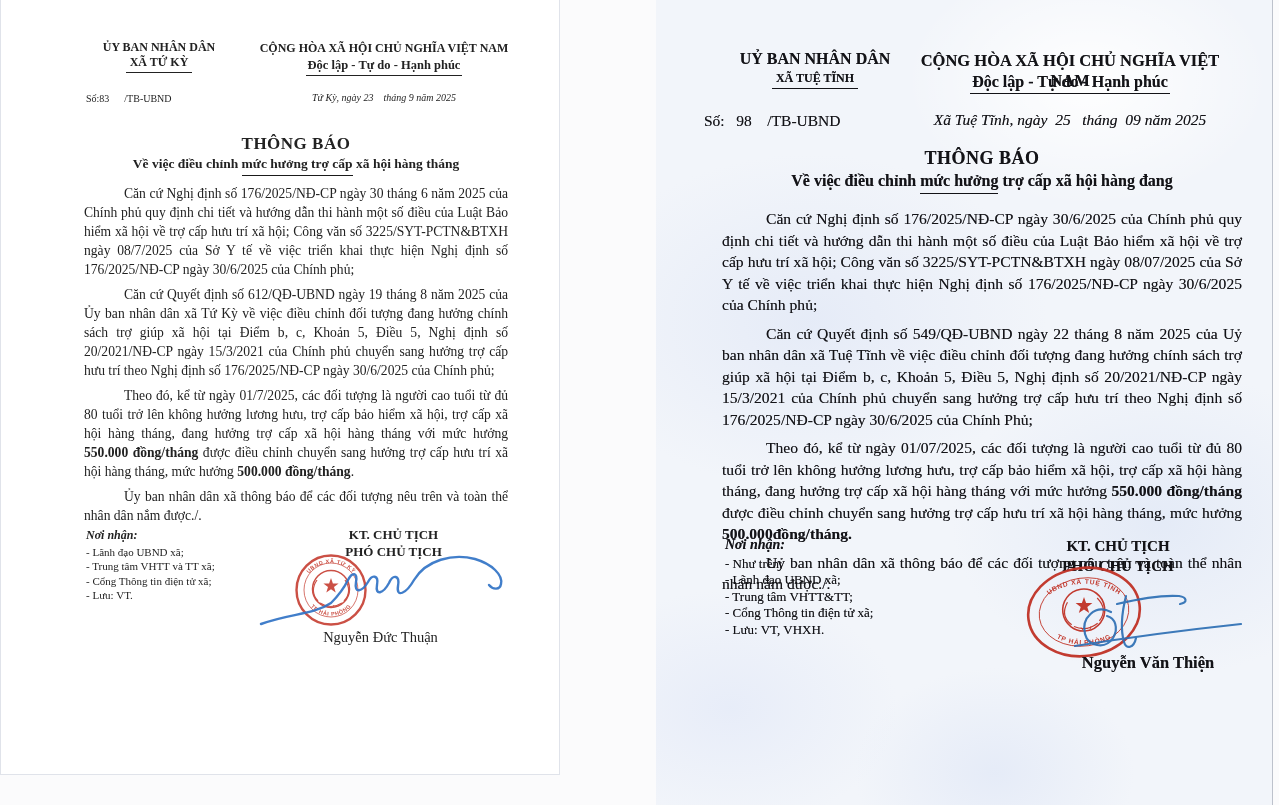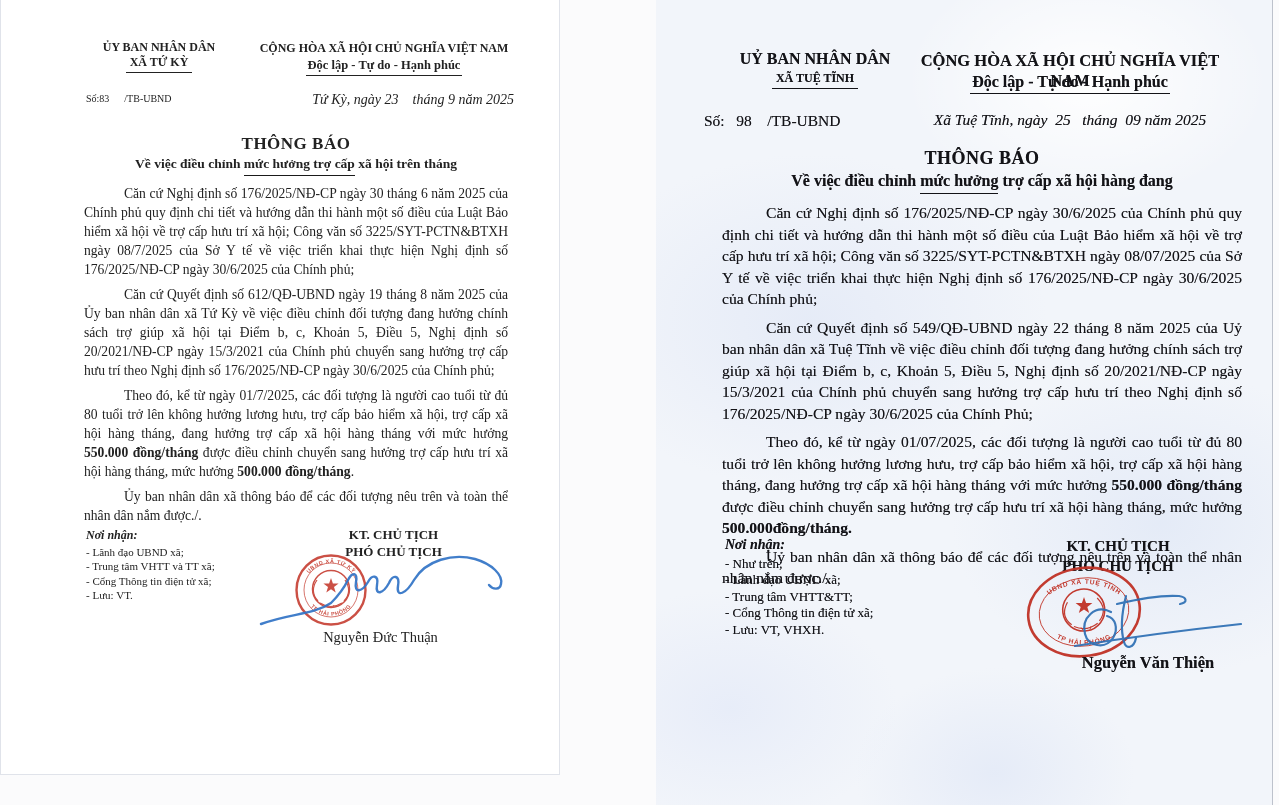--- a/index.html
+++ b/index.html
@@ -21,21 +21,21 @@
     border:1px solid #e0e3ea;
     border-top:none;
   }
   #page-left .org1{left:58px;top:40px;width:200px;font-size:12px;font-weight:bold;}
   #page-left .org2{left:58px;top:55px;width:200px;font-size:12px;font-weight:bold;}
   #page-left .org2 span{display:inline-block;border-bottom:1px solid #222;padding:0 4px 2px;}
   #page-left .motto1{left:253px;top:41px;width:260px;font-size:12px;font-weight:bold;}
   #page-left .motto2{left:253px;top:58px;width:260px;font-size:12.5px;font-weight:bold;}
   #page-left .motto2 span{display:inline-block;border-bottom:1px solid #222;padding:0 2px 2px;}
   #page-left .docnum{left:85px;top:93px;font-size:10px;}
-  #page-left .dateline{left:253px;top:92px;width:260px;font-size:14px;font-style:italic;text-align:right;}
+  #page-left .dateline{left:253px;top:92px;width:260px;font-size:10px;font-style:italic;}
   #page-left .titleblk{left:83px;top:134px;width:424px;}
   #page-left .title{font-size:17px;font-weight:bold;letter-spacing:.5px;}
   #page-left .subtitle{font-size:13.5px;font-weight:bold;margin-top:2px;}
   .und{border-bottom:1.2px solid #1a1a1a;padding-bottom:4px;}
   #page-left .body{left:83px;top:184px;width:424px;font-size:13.6px;line-height:19px;}
   #page-left .body p{margin:0 0 6px 0;text-indent:40px;}
   #page-left .recips{left:85px;top:528px;width:200px;font-size:11px;line-height:14.5px;}
   #page-left .recips .rlabel{font-size:12px;font-weight:bold;font-style:italic;margin-bottom:2px;}
   #page-left .signblk{left:300px;top:526px;width:185px;font-size:13px;font-weight:bold;line-height:17px;}
   #page-left .signname{left:287px;top:629px;width:185px;font-size:14.5px;font-weight:normal;}
@@ -58,21 +58,21 @@
   #page-right .org2 span{display:inline-block;border-bottom:1.4px solid #131317;padding:0 4px 2px;}
   #page-right .motto1{left:244px;top:51px;width:340px;font-size:16.5px;font-weight:bold;}
   #page-right .motto2{left:244px;top:73px;width:340px;font-size:16px;font-weight:bold;}
   #page-right .motto2 span{display:inline-block;border-bottom:1.4px solid #131317;padding:0 2px 2px;}
   #page-right .docnum{left:48px;top:112px;font-size:15.5px;}
   #page-right .dateline{left:244px;top:111px;width:340px;font-size:15.5px;font-style:italic;}
   #page-right .titleblk{left:66px;top:148px;width:520px;}
   #page-right .title{font-size:18px;font-weight:bold;letter-spacing:.5px;}
   #page-right .subtitle{font-size:16px;font-weight:bold;margin-top:3px;}
   #page-right .und{border-bottom:1.4px solid #131317;}
-  #page-right .body{left:66px;top:202px;width:520px;font-size:15.6px;line-height:21.5px;}
+  #page-right .body{left:66px;top:208px;width:520px;font-size:15.6px;line-height:21.5px;}
   #page-right .body p{margin:0 0 7px 0;text-indent:44px;}
   #page-right .recips{left:69px;top:537px;width:240px;font-size:13px;line-height:16.5px;}
   #page-right .recips .rlabel{font-size:14px;font-weight:bold;font-style:italic;margin-bottom:2px;}
   #page-right .signblk{left:382px;top:536px;width:160px;font-size:15px;font-weight:bold;line-height:20px;}
   #page-right .signname{left:402px;top:653px;width:180px;font-size:16.5px;font-weight:bold;}
   
   svg{display:block;}
   .sealL{left:293px;top:553px;}
   .sigL{left:250px;top:548px;}
   .sealR{left:366px;top:564px;}
@@ -83,21 +83,21 @@
 
 <div id="page-left" class="abs">
   <div class="abs org1 ctr">ỦY BAN NHÂN DÂN</div>
   <div class="abs org2 ctr"><span>XÃ TỨ KỲ</span></div>
   <div class="abs motto1 ctr">CỘNG HÒA XÃ HỘI CHỦ NGHĨA VIỆT NAM</div>
   <div class="abs motto2 ctr"><span>Độc lập - Tự do - Hạnh phúc</span></div>
   <div class="abs docnum pre">Số:83      /TB-UBND</div>
   <div class="abs dateline ctr pre">Tứ Kỳ, ngày 23    tháng 9 năm 2025</div>
   <div class="abs titleblk ctr">
     <div class="title">THÔNG BÁO</div>
-    <div class="subtitle"><span>Về việc điều chỉnh </span><span class="und">mức hưởng trợ cấp</span><span> xã hội trên tháng</span></div>
+    <div class="subtitle"><span>Về việc điều chỉnh </span><span class="und">mức hưởng trợ cấp</span><span> xã hội hàng tháng</span></div>
   </div>
   <div class="abs body jus">
     <p>Căn cứ Nghị định số 176/2025/NĐ-CP ngày 30 tháng 6 năm 2025 của Chính phủ quy định chi tiết và hướng dẫn thi hành một số điều của Luật Bảo hiểm xã hội về trợ cấp hưu trí xã hội; Công văn số 3225/SYT-PCTN&amp;BTXH ngày 08/7/2025 của Sở Y tế về việc triển khai thực hiện Nghị định số 176/2025/NĐ-CP ngày 30/6/2025 của Chính phủ;</p>
     <p>Căn cứ Quyết định số 612/QĐ-UBND ngày 19 tháng 8 năm 2025 của Ủy ban nhân dân xã Tứ Kỳ về việc điều chỉnh đối tượng đang hưởng chính sách trợ giúp xã hội tại Điểm b, c, Khoản 5, Điều 5, Nghị định số 20/2021/NĐ-CP ngày 15/3/2021 của Chính phủ chuyển sang hưởng trợ cấp hưu trí theo Nghị định số 176/2025/NĐ-CP ngày 30/6/2025 của Chính phủ;</p>
     <p><span>Theo đó, kể từ ngày 01/7/2025, các đối tượng là người cao tuổi từ đủ 80 tuổi trở lên không hưởng lương hưu, trợ cấp bảo hiểm xã hội, trợ cấp xã hội hàng tháng, đang hưởng trợ cấp xã hội hàng tháng với mức hưởng </span><b>550.000 đồng/tháng</b><span> được điều chỉnh chuyển sang hưởng trợ cấp hưu trí xã hội hàng tháng, mức hưởng </span><b>500.000 đồng/tháng</b><span>.</span></p>
     <p>Ủy ban nhân dân xã thông báo để các đối tượng nêu trên và toàn thể nhân dân nắm được./.</p>
   </div>
   <div class="abs recips">
     <div class="rlabel">Nơi nhận:</div>
     <div>- Lãnh đạo UBND xã;</div>

